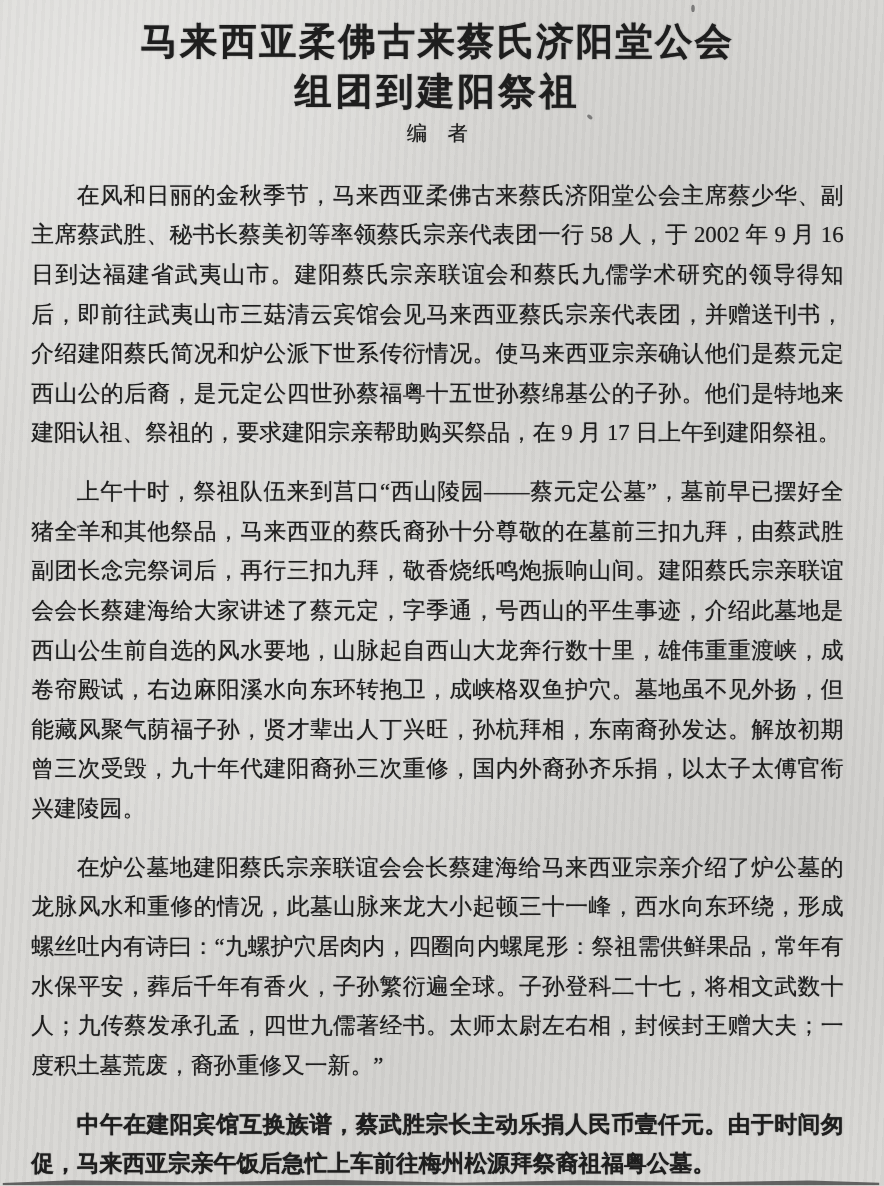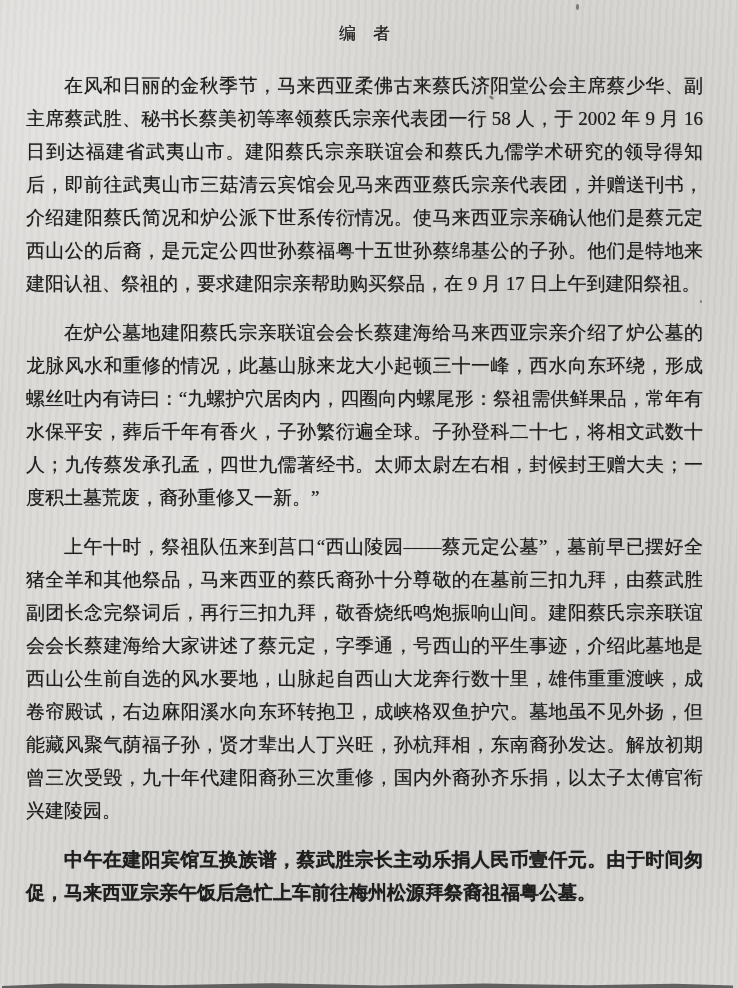--- a/index.html
+++ b/index.html
@@ -36,21 +36,21 @@
     font-size: 31px;
     line-height: 42px;
     letter-spacing: 2px;
     margin-top: 6px;
     text-shadow: 0 0 1px rgba(20,20,20,0.75);
   }
   .title .line2 { letter-spacing: 3px; }
   .byline {
     text-align: center;
     font-size: 17px;
-    margin-top: 14px;
+    margin-top: 2px;
     margin-bottom: 24px;
     text-shadow: 0 0 0.6px rgba(20,20,20,0.6);
   }
   .body-text p {
     margin: 16px;
     font-size: 19px;
     line-height: 33px;
     text-align: justify;
     text-indent: 2em;
     text-shadow: 0 0 0.7px rgba(25,25,25,0.65);
@@ -75,28 +75,30 @@
   .speck2 { left: 489px; top: 96px; width: 5px; height: 3px; transform: rotate(35deg); }
   .speck3 { left: 64px;  top: 438px; width: 2px; height: 2px; }
   .speck4 { left: 700px; top: 300px; width: 2px; height: 3px; }
 </style>
 </head>
 <body>
 
 <div class="page">
 
   <div class="title">
+    <div class="line1">马来西亚柔佛古来蔡氏济阳堂公会</div>
+    <div class="line2">组团到建阳祭祖</div>
   </div>
 
   <div class="byline">编　者</div>
 
   <div class="body-text">
     <p>在风和日丽的金秋季节，马来西亚柔佛古来蔡氏济阳堂公会主席蔡少华、副主席蔡武胜、秘书长蔡美初等率领蔡氏宗亲代表团一行 58 人，于 2002 年 9 月 16 日到达福建省武夷山市。建阳蔡氏宗亲联谊会和蔡氏九儒学术研究的领导得知后，即前往武夷山市三菇清云宾馆会见马来西亚蔡氏宗亲代表团，并赠送刊书，介绍建阳蔡氏简况和炉公派下世系传衍情况。使马来西亚宗亲确认他们是蔡元定西山公的后裔，是元定公四世孙蔡福粤十五世孙蔡绵基公的子孙。他们是特地来建阳认祖、祭祖的，要求建阳宗亲帮助购买祭品，在 9 月 17 日上午到建阳祭祖。</p>
+    <p>上午十时，祭祖队伍来到莒口“西山陵园——蔡元定公墓”，墓前早已摆好全猪全羊和其他祭品，马来西亚的蔡氏裔孙十分尊敬的在墓前三扣九拜，由蔡武胜副团长念完祭词后，再行三扣九拜，敬香烧纸鸣炮振响山间。建阳蔡氏宗亲联谊会会长蔡建海给大家讲述了蔡元定，字季通，号西山的平生事迹，介绍此墓地是西山公生前自选的风水要地，山脉起自西山大龙奔行数十里，雄伟重重渡峡，成卷帘殿试，右边麻阳溪水向东环转抱卫，成峡格双鱼护穴。墓地虽不见外扬，但能藏风聚气荫福子孙，贤才辈出人丁兴旺，孙杭拜相，东南裔孙发达。解放初期曾三次受毁，九十年代建阳裔孙三次重修，国内外裔孙齐乐捐，以太子太傅官衔兴建陵园。</p>
     <p>在炉公墓地建阳蔡氏宗亲联谊会会长蔡建海给马来西亚宗亲介绍了炉公墓的龙脉风水和重修的情况，此墓山脉来龙大小起顿三十一峰，西水向东环绕，形成螺丝吐内有诗曰：“九螺护穴居肉内，四圈向内螺尾形：祭祖需供鲜果品，常年有水保平安，葬后千年有香火，子孙繁衍遍全球。子孙登科二十七，将相文武数十人；九传蔡发承孔孟，四世九儒著经书。太师太尉左右相，封候封王赠大夫；一度积土墓荒废，裔孙重修又一新。”</p>
-    <p>上午十时，祭祖队伍来到莒口“西山陵园——蔡元定公墓”，墓前早已摆好全猪全羊和其他祭品，马来西亚的蔡氏裔孙十分尊敬的在墓前三扣九拜，由蔡武胜副团长念完祭词后，再行三扣九拜，敬香烧纸鸣炮振响山间。建阳蔡氏宗亲联谊会会长蔡建海给大家讲述了蔡元定，字季通，号西山的平生事迹，介绍此墓地是西山公生前自选的风水要地，山脉起自西山大龙奔行数十里，雄伟重重渡峡，成卷帘殿试，右边麻阳溪水向东环转抱卫，成峡格双鱼护穴。墓地虽不见外扬，但能藏风聚气荫福子孙，贤才辈出人丁兴旺，孙杭拜相，东南裔孙发达。解放初期曾三次受毁，九十年代建阳裔孙三次重修，国内外裔孙齐乐捐，以太子太傅官衔兴建陵园。</p>
     <p class="strong">中午在建阳宾馆互换族谱，蔡武胜宗长主动乐捐人民币壹仟元。由于时间匆促，马来西亚宗亲午饭后急忙上车前往梅州松源拜祭裔祖福粤公墓。</p>
   </div>
 
   <div class="speck speck1"></div>
   <div class="speck speck2"></div>
   <div class="speck speck3"></div>
   <div class="speck speck4"></div>
   <div class="scan-edge-bottom"></div>
 
 </div>

